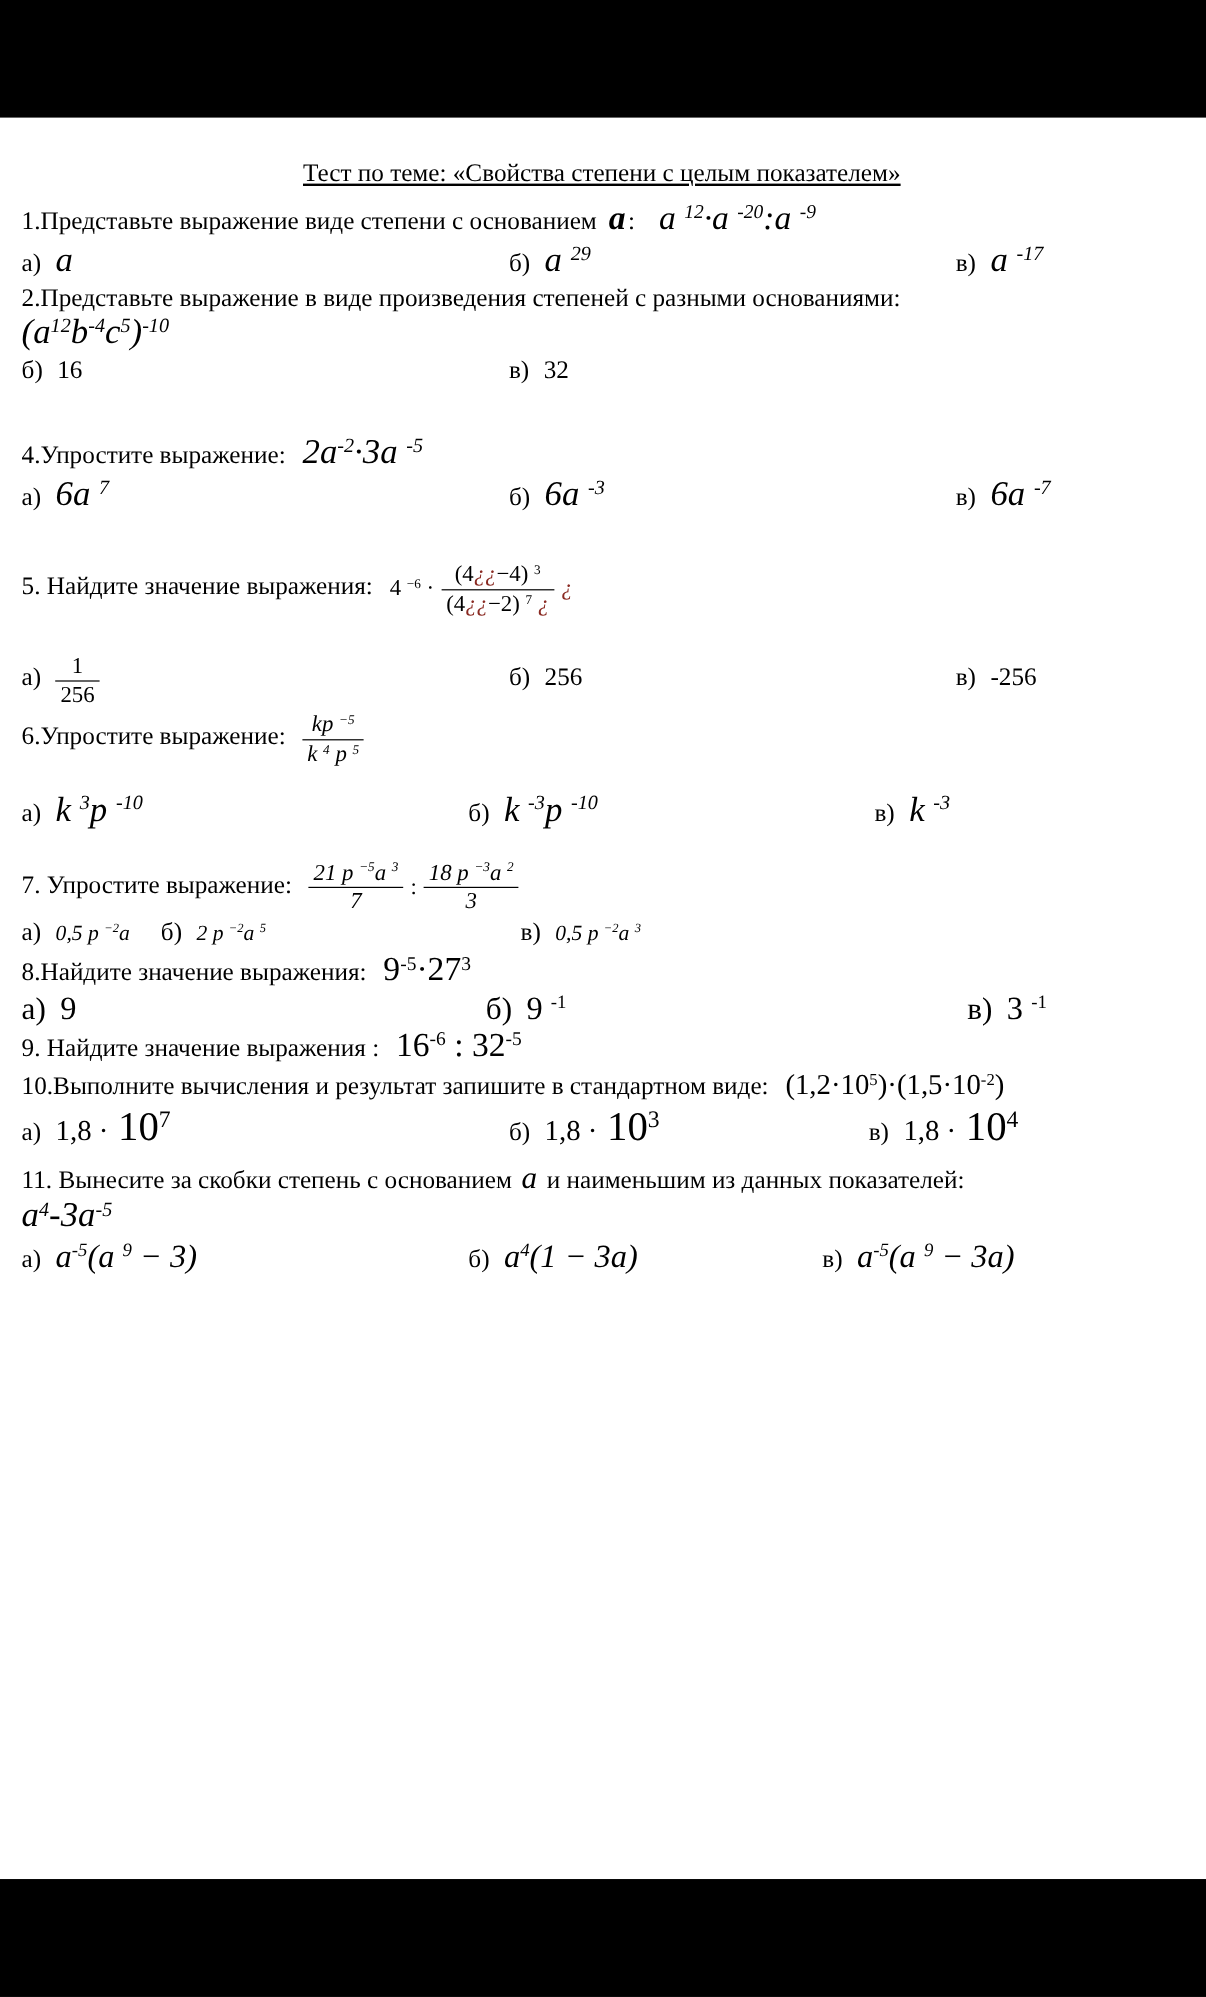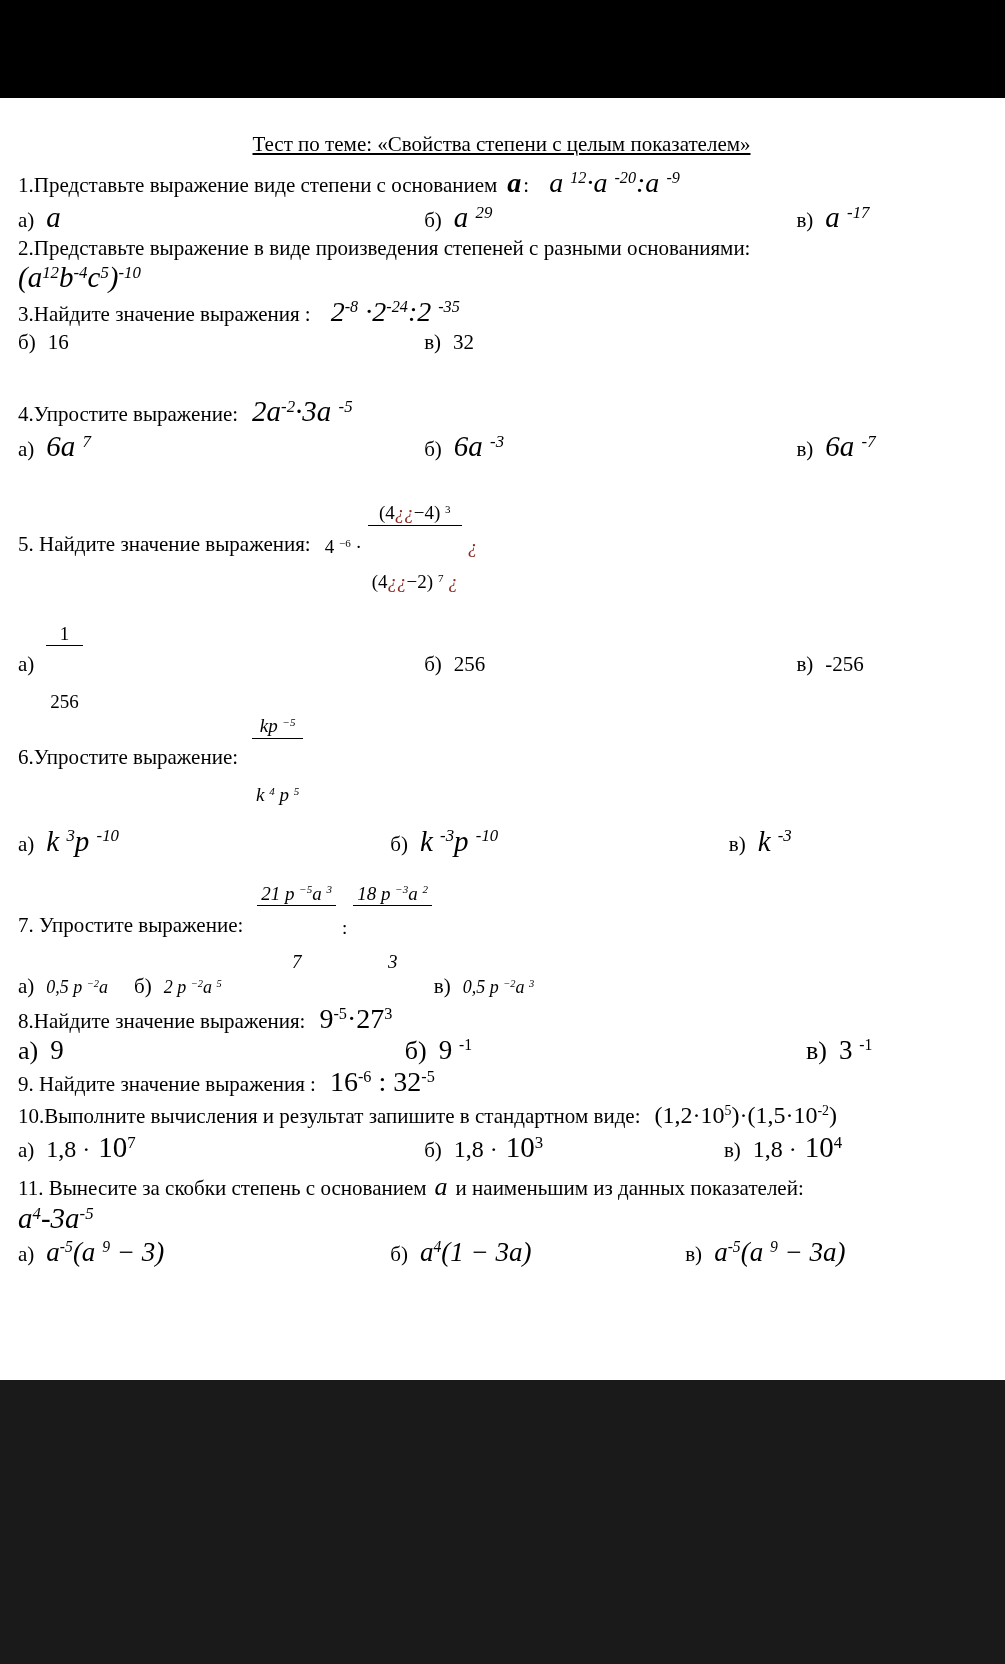--- a/index.html
+++ b/index.html
@@ -1,31 +1,31 @@
 <!DOCTYPE html>
 <html style="--accent: #8a2a22;"><head>
 <meta charset="utf-8">
 <style>
   *{box-sizing:border-box;margin:0;padding:0;}
   html,body{background:#1a1a1a;}
-  .screen{width:1005px;height:1380px;background:#000;margin:0 auto;
+  .screen{width:1005px;height:1664px;background:#000;margin:0 auto;
           font-family:"Liberation Serif",serif;color:#000;}
   .band{height:98px;background:#000;}
   .page{height:1468px;background:#fff;padding:34px 20px 0 18px;overflow:hidden;}
   .title{font-size:21px;text-align:center;text-decoration:underline;margin-bottom:10px;}
   .row{margin-top:6px;}
   .txt{font-size:21px;}
   .math-lg{font-size:28px;font-style:italic;}
   .math-xl{font-size:29px;font-style:italic;}
   .math-up{font-size:28px;font-style:normal;}
   .math-md-up{font-size:24px;}
   .math-sm{font-size:18px;font-style:italic;}
   sup{font-size:58%;line-height:0;vertical-align:baseline;position:relative;top:-0.55em;}
   .frac{display:inline-flex;flex-direction:column;text-align:center;vertical-align:middle;
-        font-size:19px;line-height:1.25;gap:44px;}
+        font-size:19px;line-height:1.25;}
   .frac .num{border-bottom:1.4px solid #000;padding:0 4px;}
   .frac .den{padding:0 4px;}
   .frac.it{font-style:italic;}
   .formula{display:inline-flex;align-items:center;gap:6px;vertical-align:middle;}
   .fr-txt{font-size:19px;}
   .accent{color:var(--accent,#8a2a22);font-style:italic;}
   .opts{display:grid;align-items:baseline;}
   .g-std{grid-template-columns:42% 38.5% 19.5%;}
   .g-q6{grid-template-columns:38.5% 35% 26.5%;}
   .g-q7{grid-template-columns:12% 31% 57%;}
@@ -36,21 +36,21 @@
   .lbl{font-size:21px;margin-right:8px;}
   .biglbl .lbl{font-size:26px;}
   .val-txt{font-size:21px;}
   .val-big{font-size:27px;}
   .val-it{font-size:27px;font-style:italic;}
   .base-bold{font-size:28px;font-weight:bold;font-style:italic;margin:0 2px 0 10px;}
   .base-it{font-size:26px;font-style:italic;margin:0 8px;}
   .gap16{margin-left:16px;}
   .gap10{margin-left:10px;}
   .pre{font-size:24px;}
-  .pow{font-size:29px;margin-left:4px;}
+  .pow{font-size:34px;margin-left:4px;}
   .mt0{margin-top:0}.mt2{margin-top:2px}.mt4{margin-top:4px}.mt8{margin-top:8px}.mt18{margin-top:18px}.mt22{margin-top:24px}.mt28{margin-top:28px}
   .mt38{margin-top:38px}.mt40{margin-top:40px}
 </style>
 </head>
 <body>
 
 <div class="screen">
   <div class="band"></div>
 
   <div class="page">
@@ -76,24 +76,20 @@
       </div>
     </div>
 
     <div class="row mt2">
       <span class="txt">2.Представьте выражение в виде произведения степеней с разными основаниями:</span>
     </div>
     <div class="row mt0">
       <span class="math-xl">(a<sup>12</sup>b<sup>-4</sup>c<sup>5</sup>)<sup>-10</sup></span>
     </div>
 
-    <div class="row mt2">
-      <span class="txt">3.Найдите значение выражения :</span>
-      <span class="math-lg gap16">2<sup>-8</sup> ·2<sup>-24</sup>:2 <sup>-35</sup></span>
-    </div>
     <div class="opts g-std mt2">
       <div class="opt">
         <span class="lbl">б)</span>
         <span class="val-txt">16</span>
       </div>
       <div class="opt">
         <span class="lbl">в)</span>
         <span class="val-txt">32</span>
       </div>
     </div>

